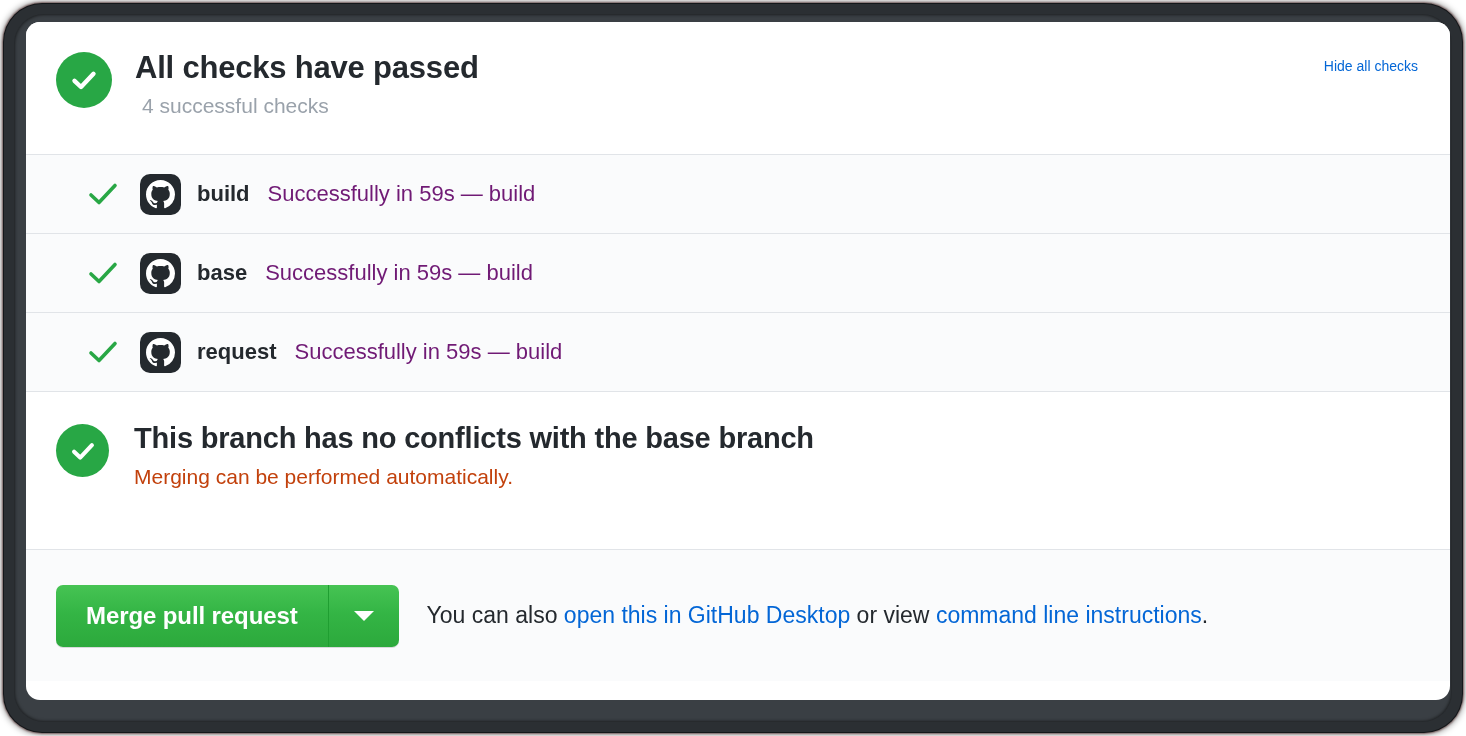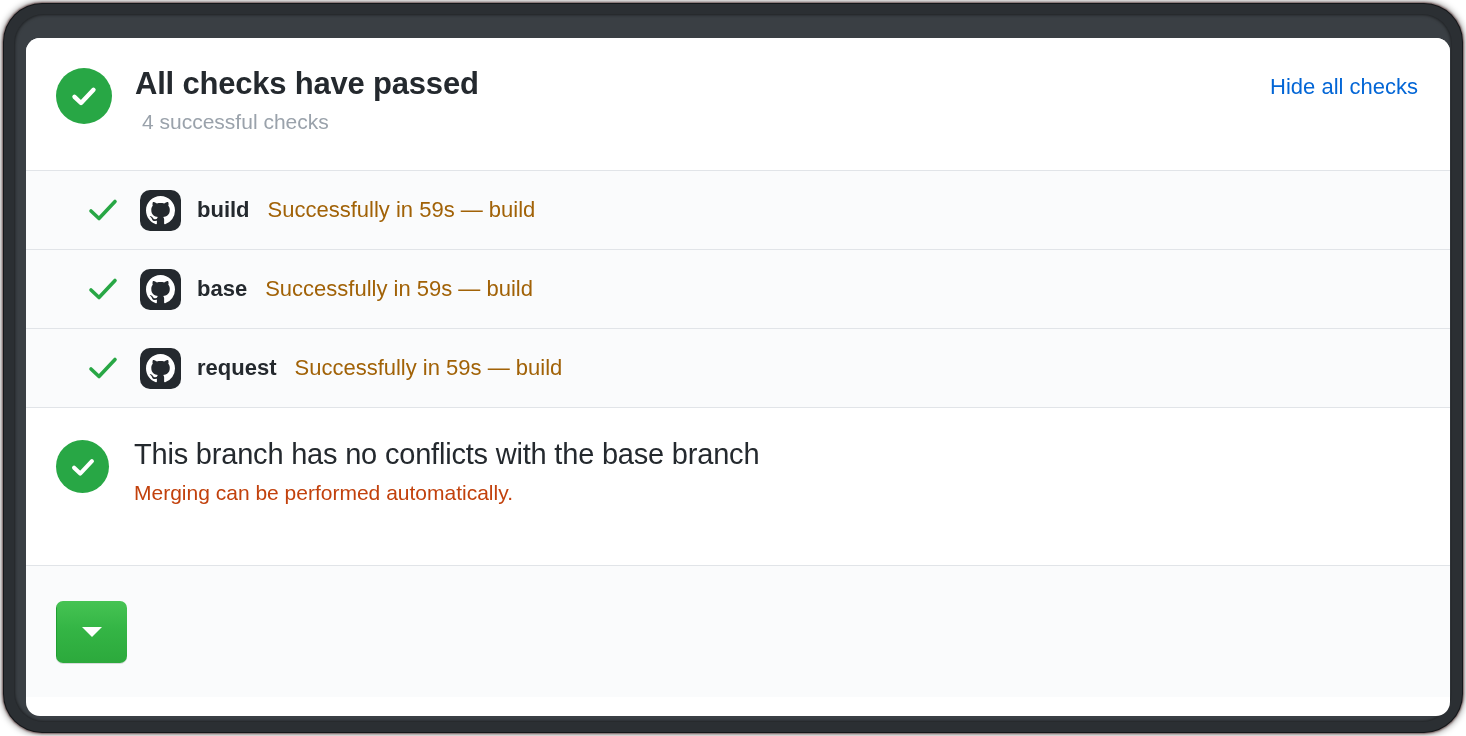--- a/index.html
+++ b/index.html
@@ -38,21 +38,21 @@
     bottom: 10px;
     border-radius: 30px;
     background: #3a3f44;
     box-shadow: inset 0 0 3px 1px rgba(0,0,0,0.5);
   }
 
   
   .card {
     position: absolute;
     left: 26px;
-    top: 38px;
+    top: 22px;
     width: 1424px;
     height: 678px;
     box-sizing: border-box;
     background: #ffffff;
     border-radius: 14px;
     overflow: hidden;
   }
 
   
   .header {
@@ -92,21 +92,21 @@
     letter-spacing: -0.2px;
   }
   .header-sub {
     font-size: 21px;
     color: #9aa2ab;
     margin-top: 7px;
     line-height: 1.2;
     margin-left: 7px;
   }
   .hide-checks {
-    font-size: 22px;
+    font-size: 14px;
     color: #0366d6;
     white-space: nowrap;
     margin-top: 8px;
     cursor: pointer;
     text-decoration: none;
   }
 
   
   .checks {
     background: #fafbfc;
@@ -139,21 +139,21 @@
   }
   .check-name {
     font-size: 22px;
     font-weight: bold;
     color: #24292e;
     margin-left: 16px;
     white-space: nowrap;
   }
   .check-desc {
     font-size: 22px;
-    color: #a16207;
+    color: #701a75;
     margin-left: 18px;
     white-space: nowrap;
   }
 
   
   .conflicts {
     background: #ffffff;
     height: 158px;
     box-sizing: border-box;
     padding: 30px 30px 0 30px;
@@ -170,21 +170,21 @@
     display: flex;
     align-items: center;
     justify-content: center;
     margin-top: 2px;
   }
   .conflicts-text {
     margin-left: 25px;
   }
   .conflicts-title {
     font-size: 29px;
-    font-weight: normal;
+    font-weight: bold;
     color: #24292e;
     line-height: 1.15;
     letter-spacing: -0.2px;
   }
   .conflicts-sub {
     font-size: 21px;
     color: #c2410c;
     margin-top: 10px;
   }
 
@@ -327,19 +327,23 @@
       </svg>
     </div>
     <div class="conflicts-text">
       <div class="conflicts-title">This branch has no conflicts with the base branch</div>
       <div class="conflicts-sub">Merging can be performed automatically.</div>
     </div>
   </div>
 
   <div class="footer">
     <div class="merge-group">
+      <button class="merge-btn">Merge pull request</button>
       <div class="merge-caret">
         <div class="caret-tri"></div>
       </div>
     </div>
+    <div class="footer-note">
+      <span>You can also </span><a>open this in GitHub Desktop</a><span> or view </span><a>command line instructions</a><span>.</span>
+    </div>
   </div>
 
 </div>
 
 </body></html>

